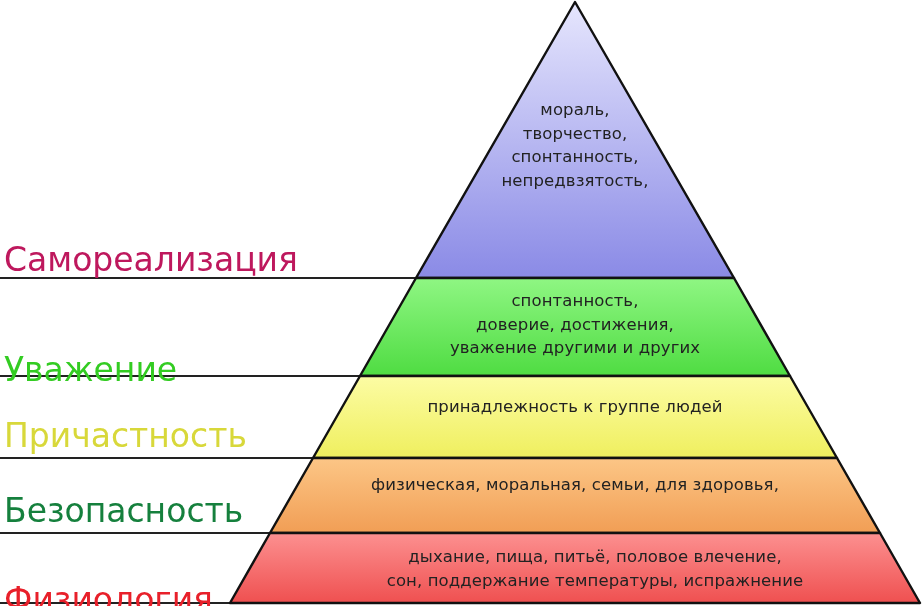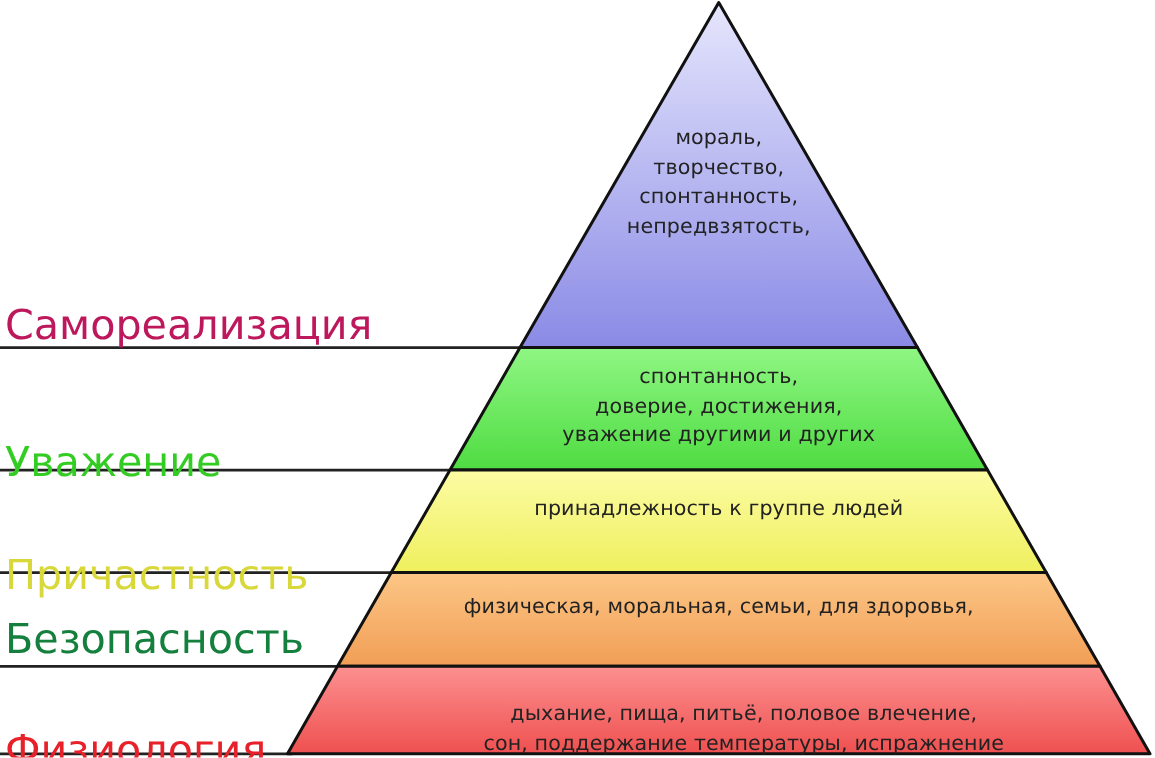--- a/index.html
+++ b/index.html
@@ -50,21 +50,21 @@
 
   <polygon points="575,2 734,278 416,278" fill="url(#g0)" stroke="#111" stroke-width="2.4" stroke-linejoin="round"></polygon>
   <polygon points="416,278 734,278 790,376 360,376" fill="url(#g1)" stroke="#111" stroke-width="2.4" stroke-linejoin="round"></polygon>
   <polygon points="360,376 790,376 837,458 313,458" fill="url(#g2)" stroke="#111" stroke-width="2.4" stroke-linejoin="round"></polygon>
   <polygon points="313,458 837,458 880,533 270,533" fill="url(#g3)" stroke="#111" stroke-width="2.4" stroke-linejoin="round"></polygon>
   <polygon points="270,533 880,533 920,603 230,603" fill="url(#g4)" stroke="#111" stroke-width="2.4" stroke-linejoin="round"></polygon>
 </svg>
 
 <div class="level-label" style="top:242px;color:#be185d;">Самореализация</div>
 <div class="level-label" style="top:340px;color:#33cc22;margin-top:12px;">Уважение</div>
-<div class="level-label" style="top:418px;color:#d8d83a;margin-top:24px;">Причастность</div>
+<div class="level-label" style="top:418px;color:#d8d83a;">Причастность</div>
 <div class="level-label" style="top:493px;color:#15803d;">Безопасность</div>
 <div class="level-label" style="top:582px;color:#e8202a;text-decoration:underline;">Физиология</div>
 
 <div class="level-text" style="left:475px;width:200px;top:98px;">
   <div>мораль,</div>
   <div>творчество,</div>
   <div>спонтанность,</div>
   <div>непредвзятость,</div>
 </div>
 
@@ -75,16 +75,16 @@
 </div>
 
 <div class="level-text" style="left:365px;width:420px;top:395px;">
   <div>принадлежность к группе людей</div>
 </div>
 
 <div class="level-text" style="left:295px;width:560px;top:473px;">
   <div>физическая, моральная, семьи, для здоровья,</div>
 </div>
 
-<div class="level-text" style="left:300px;width:590px;top:545px;margin-top:14px;">
+<div class="level-text" style="left:300px;width:590px;top:545px;">
   <div>дыхание, пища, питьё, половое влечение,</div>
   <div>сон, поддержание температуры, испражнение</div>
 </div>
 
 </body></html>

